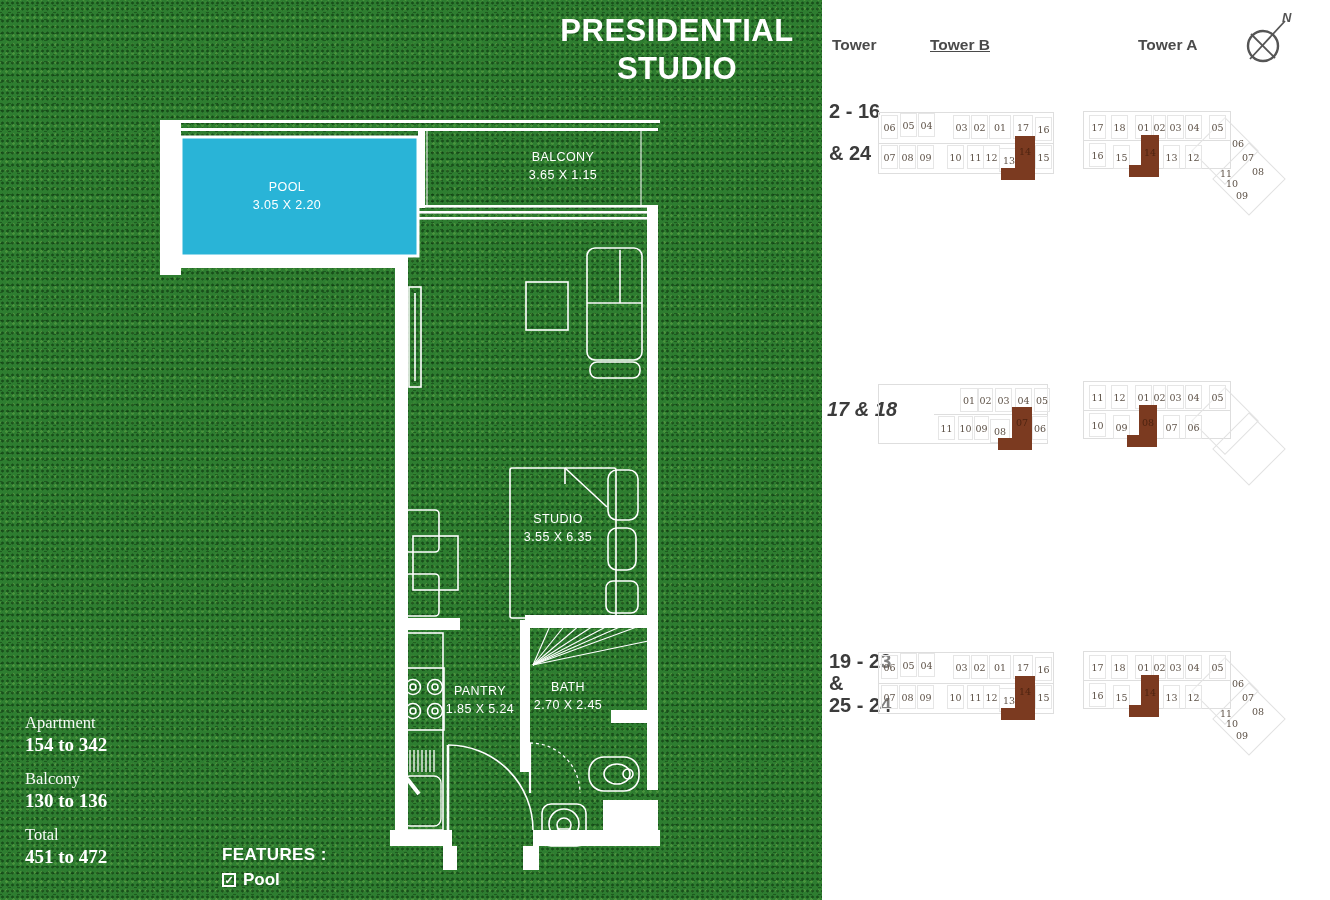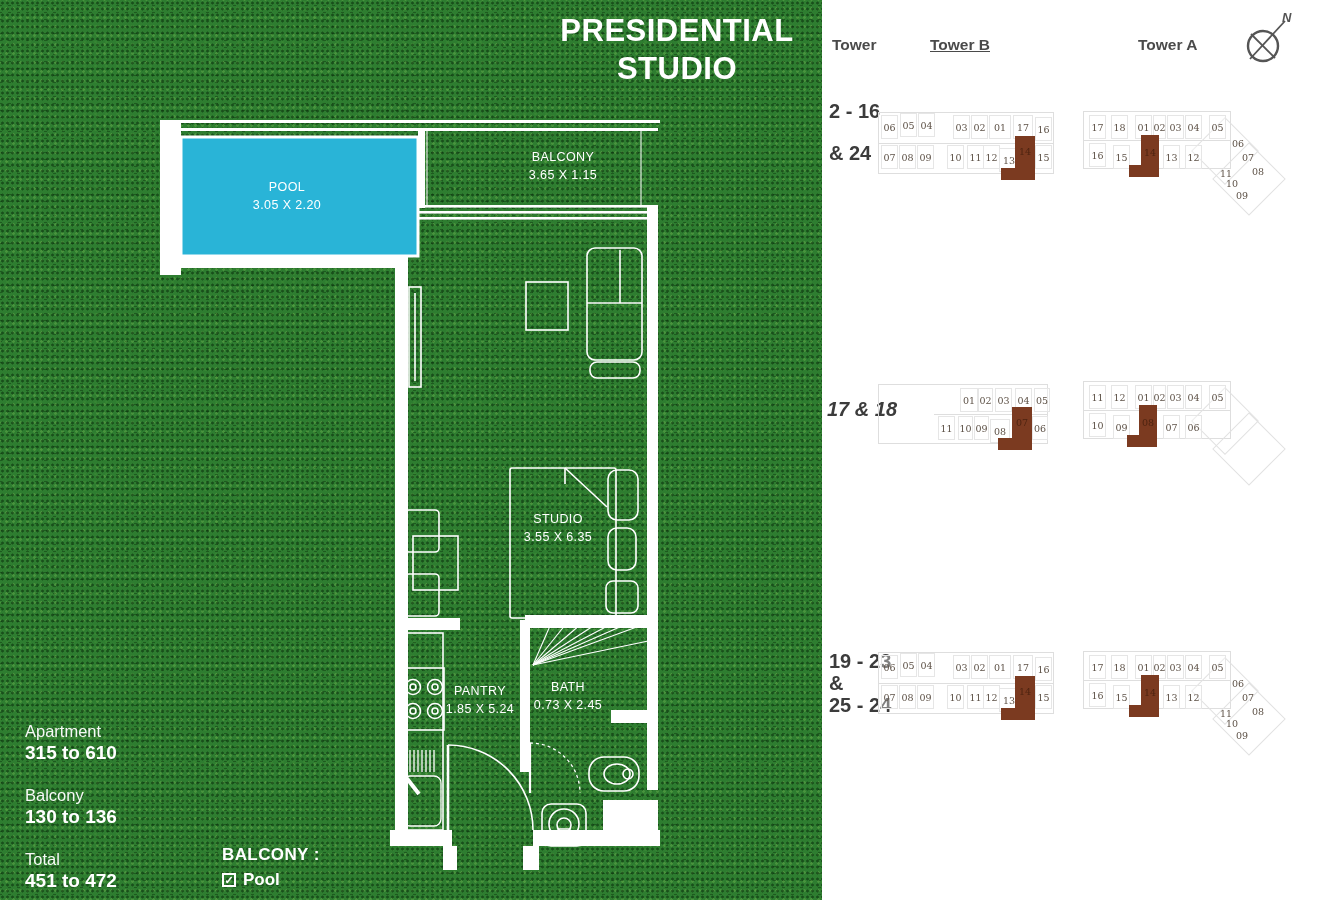--- a/index.html
+++ b/index.html
@@ -29,21 +29,21 @@
   .room-label { position:absolute; color:#fff; font-size:12.5px; line-height:1.45; text-align:center; letter-spacing:.4px; }
   .room-label .rn { }
   #pool-label   { left:232px; top:178px; width:110px; }
   #balcony-label{ left:505px; top:148px; width:116px; }
   #studio-label { left:500px; top:510px; width:116px; }
   #pantry-label { left:422px; top:682px; width:116px; }
   #bath-label   { left:512px; top:678px; width:112px; }
 
   .area-block { position:absolute; left:25px; top:700px; color:#fff; }
   .area-heading { font-size:27px; font-weight:bold; letter-spacing:.3px; }
-  .area-item { margin-top:22px; }
+  .area-item { margin-top:13px;font-family:Liberation Serif, serif; }
   .ai-label { font-size:16.5px; opacity:.96; }
   .ai-value { font-size:19px; font-weight:bold; margin-top:1px; }
 
   .features-block { position:absolute; left:222px; top:845px; color:#fff; }
   .feat-heading { font-size:17px; font-weight:bold; letter-spacing:.4px; }
   .feat-item { margin-top:5px; display:flex; align-items:center; gap:7px; font-size:17px; font-weight:bold; }
   .checkbox { display:inline-flex; width:14px; height:14px; border:2px solid #fff; font-size:11px; line-height:11px; align-items:center; justify-content:center; }
 
   
   .key-panel { position:absolute; left:822px; top:0; width:508px; height:900px; background:#fff; }
@@ -216,40 +216,40 @@
     <div class="room-label" id="studio-label">
       <div class="rn">STUDIO</div>
       <div>3.55 X 6.35</div>
     </div>
     <div class="room-label" id="pantry-label">
       <div class="rn">PANTRY</div>
       <div>1.85 X 5.24</div>
     </div>
     <div class="room-label" id="bath-label">
       <div class="rn">BATH</div>
-      <div>0.73 X 2.45</div>
+      <div>2.70 X 2.45</div>
     </div>
 
     <div class="area-block">
       <div class="area-item">
         <div class="ai-label">Apartment</div>
-        <div class="ai-value">315 to 610</div>
+        <div class="ai-value">154 to 342</div>
       </div>
       <div class="area-item">
         <div class="ai-label">Balcony</div>
         <div class="ai-value">130 to 136</div>
       </div>
       <div class="area-item">
         <div class="ai-label">Total</div>
         <div class="ai-value">451 to 472</div>
       </div>
     </div>
 
     <div class="features-block">
-      <div class="feat-heading">BALCONY :</div>
+      <div class="feat-heading">FEATURES :</div>
       <div class="feat-item">
         <span class="checkbox">✓</span>
         <span>Pool</span>
       </div>
     </div>
   </div>
 
   <div class="key-panel" id="key-panel">
     <div class="kp-header" id="h-floor">Tower</div>
     <div class="kp-header" id="h-towerb">Tower B</div>

